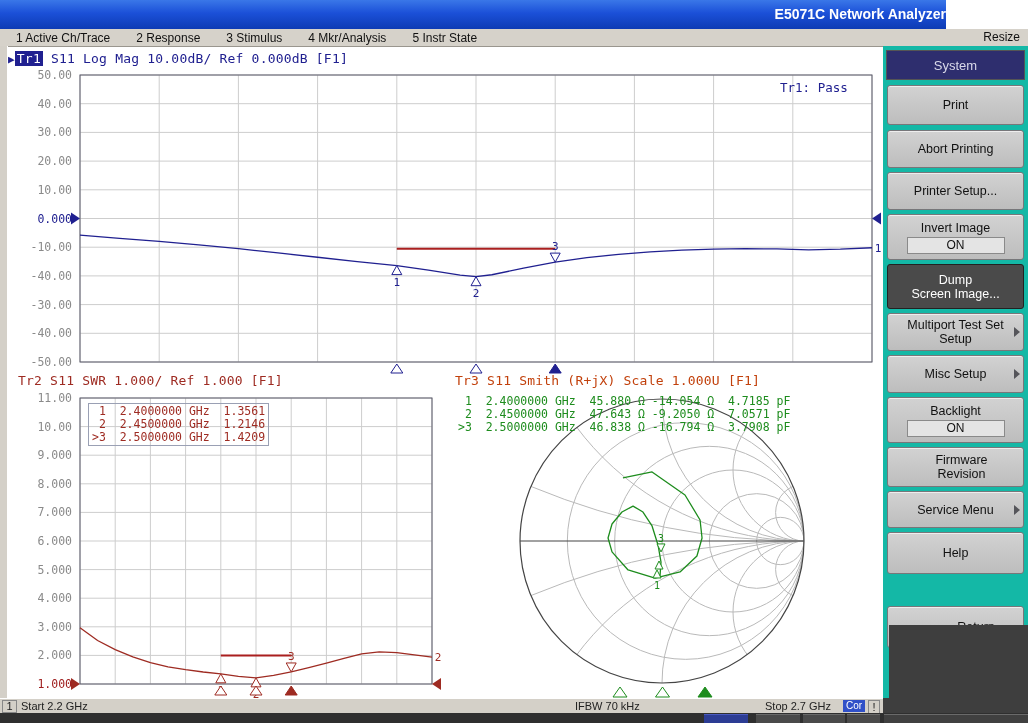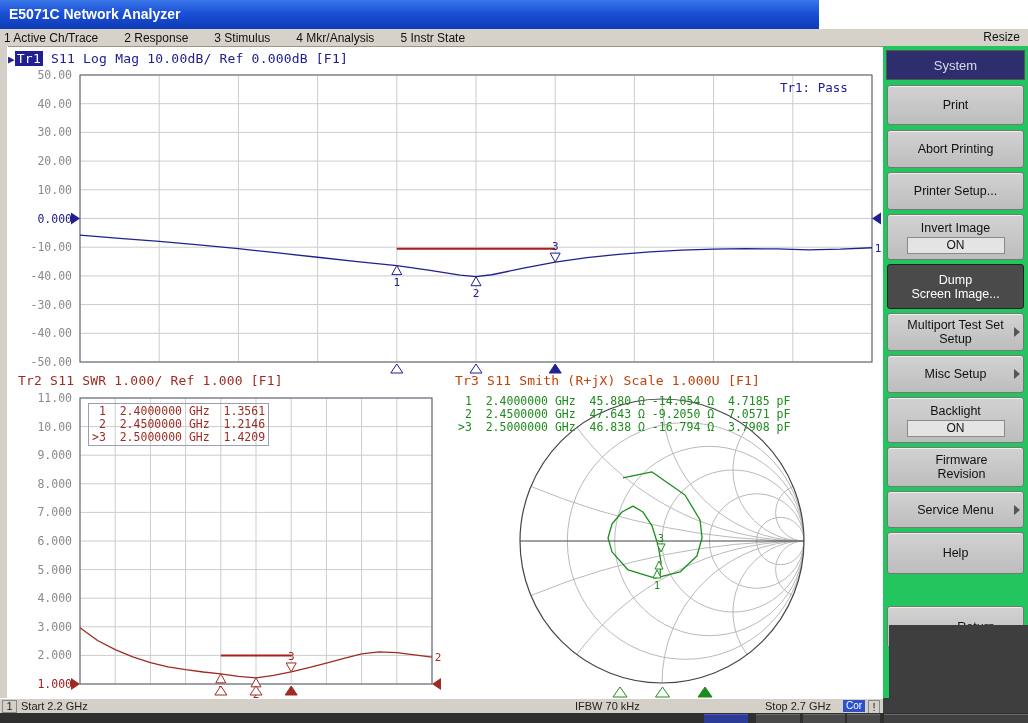--- a/index.html
+++ b/index.html
@@ -1,47 +1,47 @@
 <!DOCTYPE html>
 <html><head>
 <meta charset="utf-8">
 <style>
   html,body{margin:0;padding:0;background:#888;}
   #screen{position:relative;width:1028px;height:723px;background:#ffffff;overflow:hidden;
           font-family:"DejaVu Sans Mono","Liberation Mono",monospace;}
   
-  #titlebar{position:absolute;left:0;top:0;width:819px;height:29px;
+  #titlebar{position:absolute;left:0;top:0;width:946px;height:29px;
     background:linear-gradient(180deg,#3a77e8 0%,#1b50d8 45%,#0d3bb4 100%);
     color:#fff;font-family:"Liberation Sans",sans-serif;font-weight:bold;font-size:14px;
-    line-height:29px;padding-left:9px;box-sizing:border-box;}
+    line-height:29px;padding-left:9px;box-sizing:border-box;text-align:right;}
   
   #menubar{position:absolute;left:0;top:29px;width:1028px;height:17px;background:#d6d2ca;
     border-bottom:1px solid #9a968e;font-family:"Liberation Sans",sans-serif;font-size:12px;
     color:#111;display:flex;align-items:center;}
-  #menu-items{display:flex;gap:26px;padding-left:4px;}
+  #menu-items{display:flex;gap:26px;padding-left:16px;}
   .menu-item{cursor:default;white-space:nowrap;}
   #resize-label{position:absolute;right:8px;top:1px;}
   
   #left-bezel{position:absolute;left:0;top:46px;width:7px;height:652px;background:#d4d0c8;border-right:1px solid #fff;}
   #plot-svg{position:absolute;left:0;top:46px;}
   .hdr{position:absolute;font-size:13px;white-space:pre;letter-spacing:0.2px;}
   #tr1-header{left:8px;top:51px;color:#202090;}
   #tr1-arrow{color:#202090;font-size:11px;}
   #tr1-badge{background:#202090;color:#fff;padding:0 2px;}
   #tr2-header{left:18px;top:373px;color:#9e2b22;}
   #tr3-header{left:455px;top:373px;color:#c2410c;}
   #tr1-pass{position:absolute;left:780px;top:80px;color:#202090;font-size:12.5px;white-space:pre;}
   .marker-table{position:absolute;border:1px solid #9aa0b4;font-size:11.5px;line-height:13px;
     white-space:pre;padding:1px 3px;background:rgba(255,255,255,0.0);}
   #tr1-markers{left:88px;top:85px;color:#202090;}
   #tr2-markers{left:88px;top:403px;color:#9e2b22;}
   #tr3-markers{position:absolute;left:458px;top:395px;color:#1d8c1d;font-size:11.5px;line-height:13px;white-space:pre;}
   .tick{position:absolute;left:10px;width:62px;text-align:right;font-size:11.5px;color:#8a8a8a;white-space:pre;}
   
-  #sidebar{position:absolute;left:883px;top:46px;width:145px;height:667px;background:#22c55e;}
+  #sidebar{position:absolute;left:883px;top:46px;width:145px;height:667px;background:#14b8a6;}
   #softkey-header{position:absolute;left:3px;top:4px;width:139px;height:30px;background:#2e2e6e;
     color:#d9d9ea;font-family:"Liberation Sans",sans-serif;font-size:13px;display:flex;
     align-items:center;justify-content:center;border:1px solid #555;box-sizing:border-box;}
   .softkey{position:absolute;left:4px;width:137px;background:linear-gradient(180deg,#d2d2d2,#bdbdbd);
     border:1px solid #77777a;border-radius:3px;color:#111;
     font-family:"Liberation Sans",sans-serif;font-size:12.5px;display:flex;flex-direction:column;
     align-items:center;justify-content:center;box-sizing:border-box;box-shadow:inset 0 1px 0 #eee;}
   .softkey.active{background:#4a4a4a;color:#fff;box-shadow:none;border-color:#222;}
   .softkey .arrow{position:absolute;right:3px;top:50%;transform:translateY(-50%);
     width:0;height:0;border-left:6px solid #55555a;border-top:5px solid transparent;border-bottom:5px solid transparent;}

